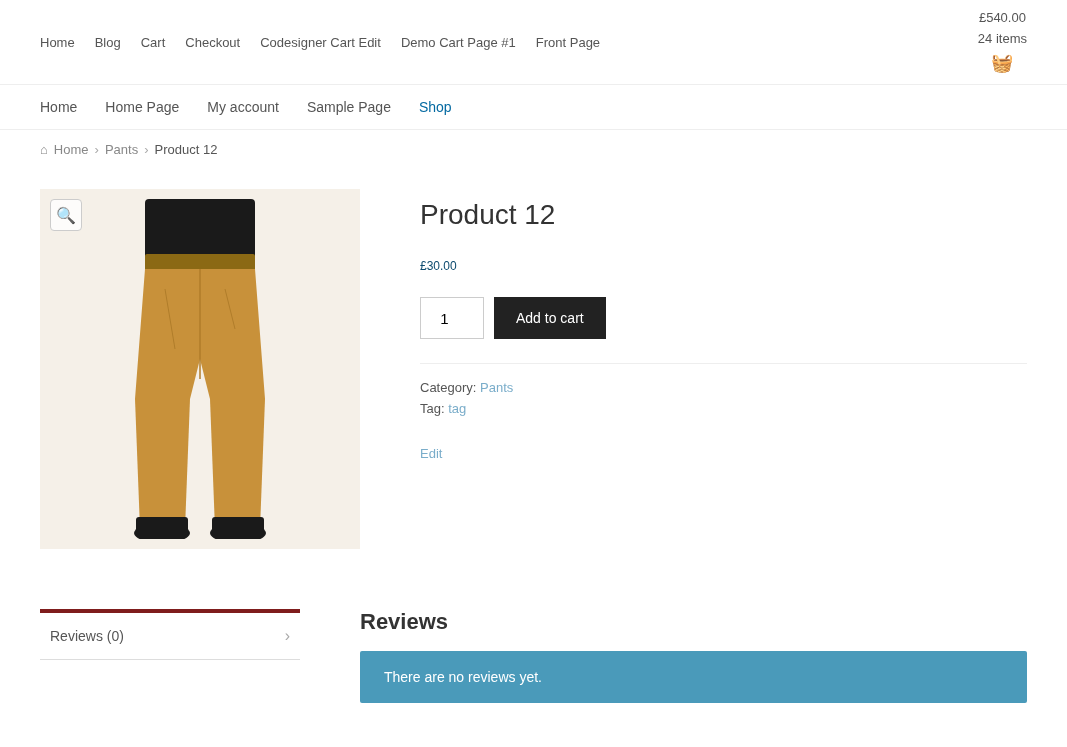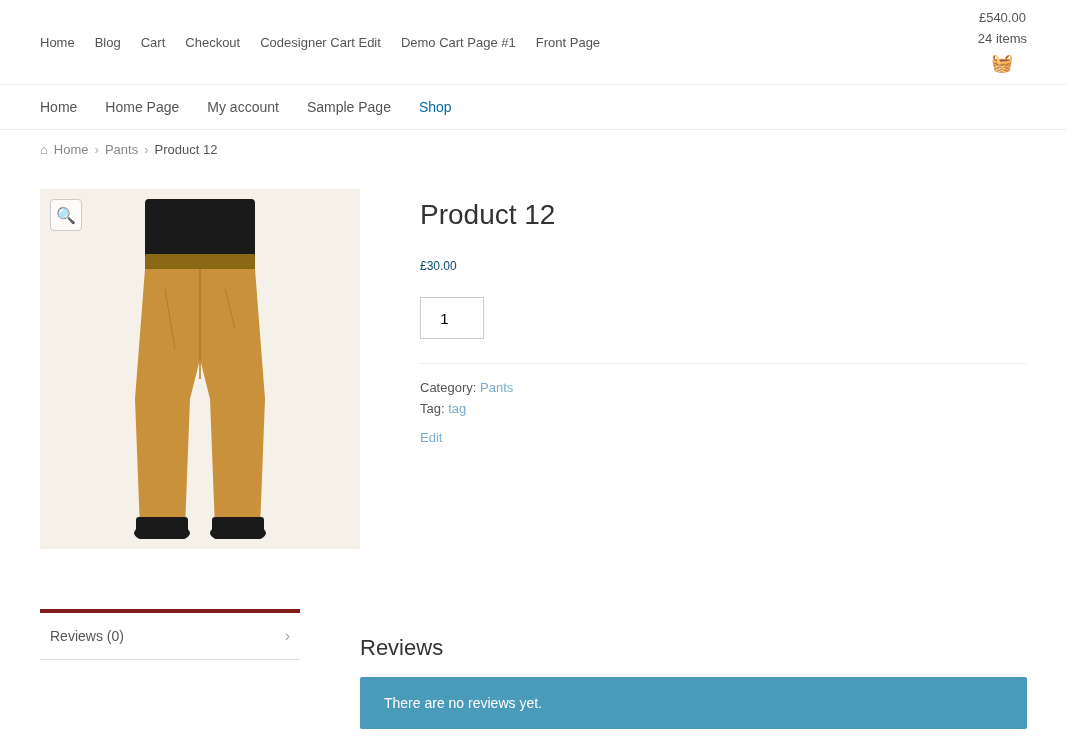--- a/index.html
+++ b/index.html
@@ -153,21 +153,21 @@
       font-size: 13px;
       color: #555;
       margin-bottom: 6px;
     }
     .meta-row a {
       color: #7aadca;
       text-decoration: none;
     }
     .edit-link {
       display: inline-block;
-      margin-top: 8px;
+      margin-top: 24px;
       font-size: 13px;
       color: #7aadca;
       text-decoration: none;
     }
 
     
     .reviews-section {
       padding: 20px 40px 40px;
       display: flex;
       gap: 60px;
@@ -189,24 +189,23 @@
     }
     .reviews-tab .chevron {
       color: #aaa;
       font-size: 16px;
     }
     .reviews-content {
       flex: 1;
     }
     .reviews-title {
       font-size: 22px;
-      font-weight: 400;
+      font-weight: 700;
       color: #333;
       margin-bottom: 16px;
-      margin-top: 26px;
     }
     .no-reviews-box {
       background: #4a9aba;
       color: #fff;
       padding: 18px 24px;
       font-size: 14px;
       border-radius: 2px;
       width: 100%;
     }
 
@@ -286,20 +285,21 @@
       </svg>
     </div>
   </div>
 
   <div class="product-details">
     <h1 class="product-title">Product 12</h1>
     <div class="product-price">£30.00</div>
 
     <div class="add-to-cart-row">
       <input type="number" class="qty-input" value="1" min="1" style="">
+      <button class="add-to-cart-btn">Add to cart</button>
     </div>
 
     <hr class="divider">
 
     <div class="meta-row">
       <span>Category:</span>
       <a href="#">Pants</a>
     </div>
     <div class="meta-row">
       <span>Tag:</span>

